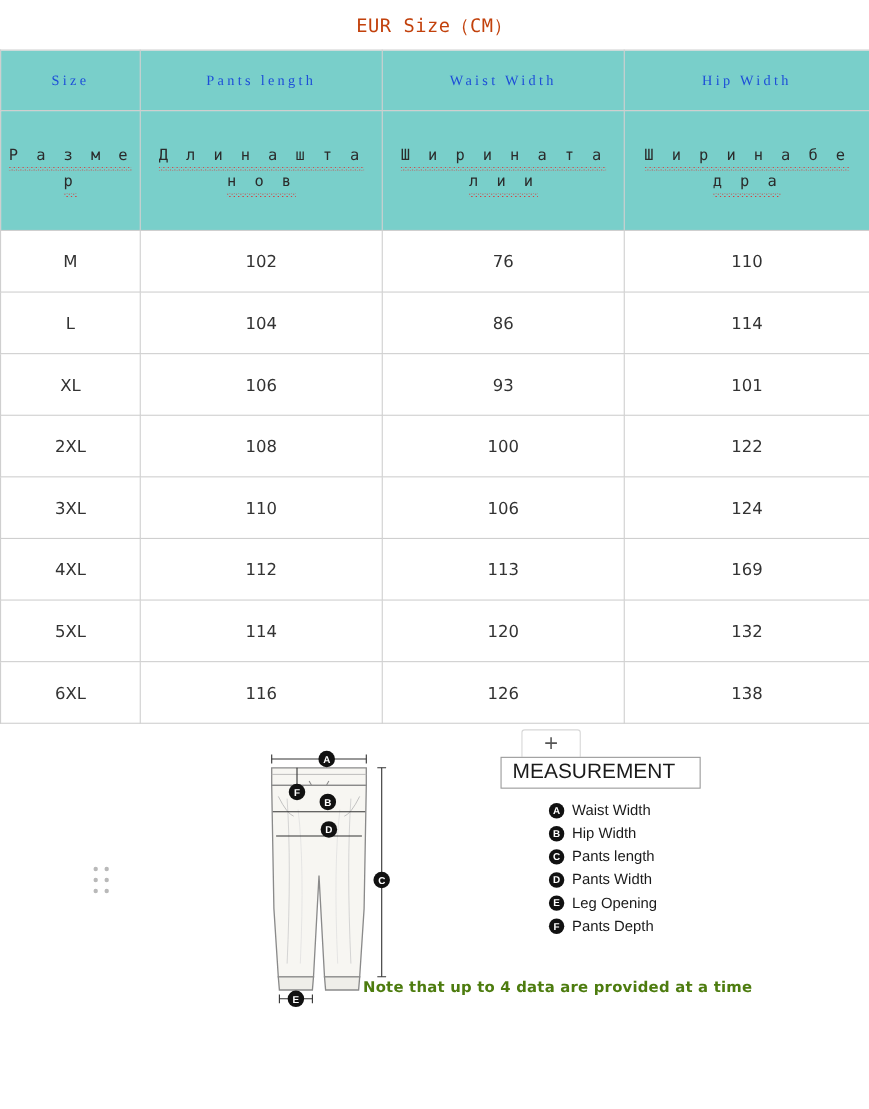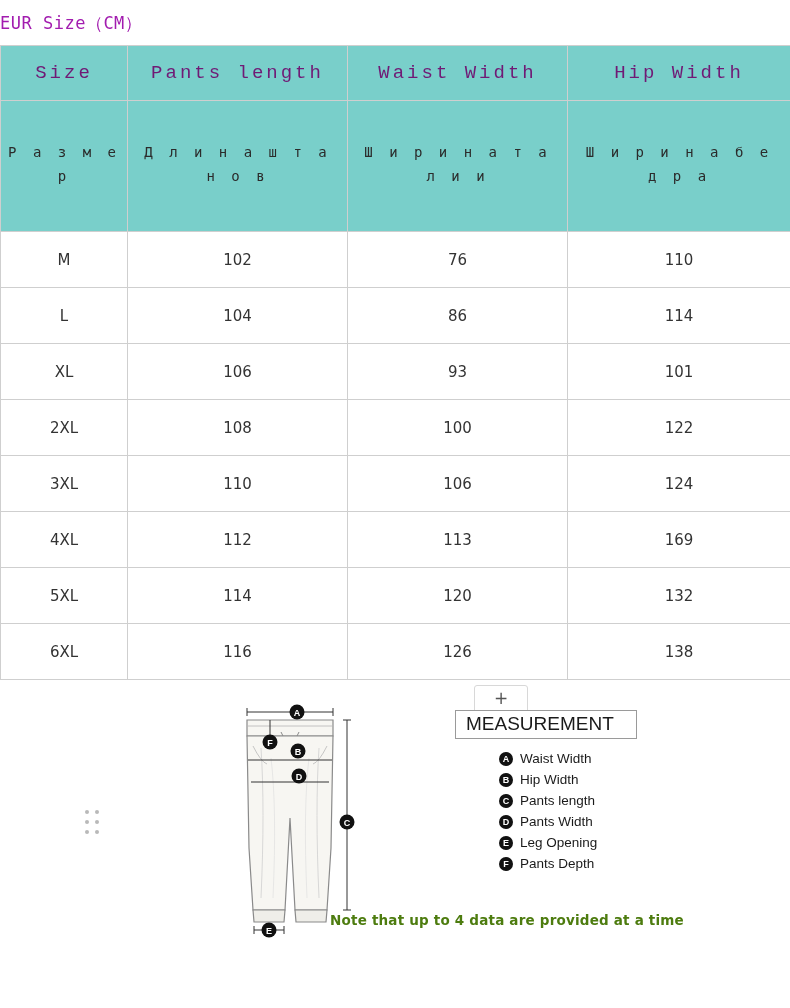--- a/index.html
+++ b/index.html
@@ -11,25 +11,25 @@
     width: 790px;
     height: 1008px;
     font-family: "DejaVu Sans", sans-serif;
     color: #222;
     position: relative;
     overflow: hidden;
   }
 
   
   .title {
-    text-align: left;
+    text-align: center;
     font-family: "DejaVu Sans Mono", monospace;
     font-size: 17px;
     letter-spacing: 0.5px;
-    color: #a21caf;
+    color: #c2410c;
     padding: 12px 0 10px 0;
   }
 
   
   table.size-table {
     border-collapse: collapse;
     width: 790px;
     table-layout: fixed;
   }
   table.size-table td, table.size-table th {
@@ -38,36 +38,36 @@
     vertical-align: middle;
     font-weight: normal;
   }
   col.c-size   { width: 127px; }
   col.c-len    { width: 220px; }
   col.c-waist  { width: 220px; }
   col.c-hip    { width: 223px; }
 
   .head-en td {
     background: #79cfca;
-    color: #701a75;
-    font-family: Liberation Mono, monospace;
-    font-size: 19px;
+    color: #1d4ed8;
+    font-family: Liberation Serif, serif;
+    font-size: 13px;
     letter-spacing: 3px;
     height: 52px;
     border-color: #bfe6e3;
   }
   .head-ru td {
     background: #79cfca;
     color: #2b2b2b;
     font-family: "DejaVu Sans Mono", monospace;
     font-size: 14px;
     letter-spacing: 4px;
     height: 108px;
     border-color: #bfe6e3;
-    padding: 11px 4px;
+    padding: 0 4px;
     line-height: 1.55;
   }
   .ru-cell {
     display: block;
   }
   .ru-line1, .ru-line2 {
     display: block;
   }
   
   .sq {

